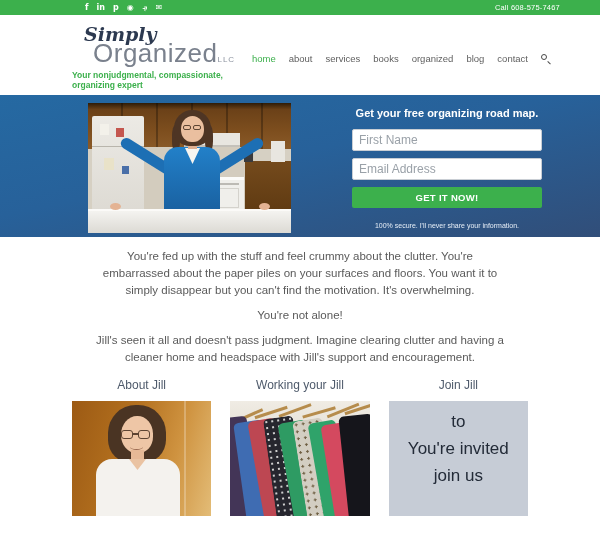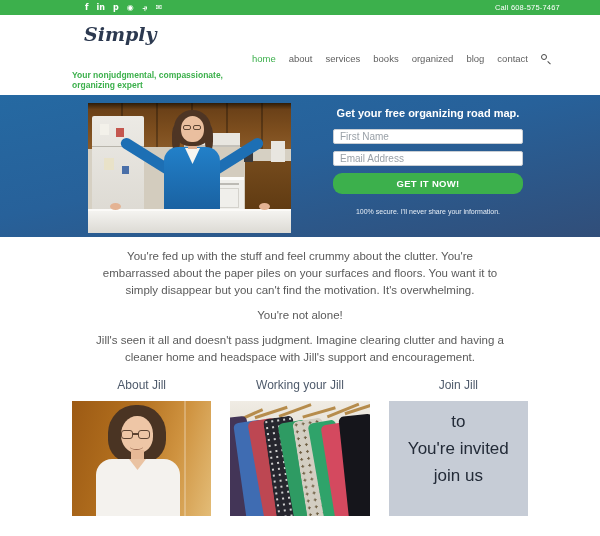--- a/index.html
+++ b/index.html
@@ -79,28 +79,28 @@
       background:linear-gradient(180deg,#2280c9,#195f9e); border-radius:14px 14px 5px 5px; }
   .w-shirt { position:absolute; left:97px; top:45px; width:15px; height:16px; background:#f6f5f1;
       clip-path:polygon(0 0,100% 0,50% 100%); }
   .w-arm { position:absolute; top:66px; width:64px; height:11px; background:#1d6fb4; border-radius:6px; }
   .w-arm.l { left:24px; transform:rotate(32deg); transform-origin:100% 50%; }
   .w-arm.r { left:120px; transform:rotate(-32deg); transform-origin:0 50%; }
   .w-hand { position:absolute; top:100px; width:11px; height:7px; background:#e4b393; border-radius:50%; }
   .w-hand.l { left:22px; } .w-hand.r { left:171px; }
 
   
-  .form-col { position:absolute; left:333px; top:12px; width:190px; }
+  .form-col { position:absolute; left:352px; top:12px; width:190px; }
   .form-heading { color:#fff; font-size:11px; font-weight:bold; text-align:center; margin-bottom:10px; }
-  .form-col input { display:block; width:100%; height:15px; border:1px solid #c9ced4;
-      border-radius:2px; font-size:10px; padding:0 6px; color:#333; margin-bottom:7px;
+  .form-col input { display:block; width:100%; height:22px; border:1px solid #c9ced4;
+      border-radius:2px; font-size:12px; padding:0 6px; color:#333; margin-bottom:7px;
       font-family:"Liberation Sans",sans-serif; outline:none; }
   .form-col input::placeholder { color:#9aa1a8; }
   .btn { display:block; width:100%; height:21px; background:#3cb04c; color:#fff; border:none;
-      border-radius:9px; font-size:9.5px; font-weight:bold; letter-spacing:.3px; margin-top:4px;
+      border-radius:2px; font-size:9.5px; font-weight:bold; letter-spacing:.3px; margin-top:4px;
       cursor:pointer; font-family:"Liberation Sans",sans-serif; }
   .secure { color:#e6eef7; font-size:7px; text-align:center; margin-top:14px; }
 
   
   .intro { padding-top:11px; text-align:center; color:#5a5a5a; }
   .intro p { margin:0 auto 8px; font-size:11.5px; line-height:17px; }
   .p1 { max-width:412px; }
   .p3 { max-width:446px; }
   .p5 b { color:#474747; }
 
@@ -152,20 +152,23 @@
     <span class="sicon">◉</span>
     <span class="sicon rss">»</span>
     <span class="sicon">✉</span>
   </div>
   <span class="phone-top">Call 608-575-7467</span>
 </div>
 
 <div class="header">
   <div class="logo">
     <span class="logo-script">Simply</span>
+    <div class="logo-mainrow">
+      <span class="logo-main">Organized</span><span class="logo-suffix">LLC</span>
+    </div>
   </div>
   <nav class="nav">
     <a class="active">home</a>
     <a>about</a>
     <a>services</a>
     <a>books</a>
     <a>organized</a>
     <a>blog</a>
     <a>contact</a>
     <span class="search-btn">

